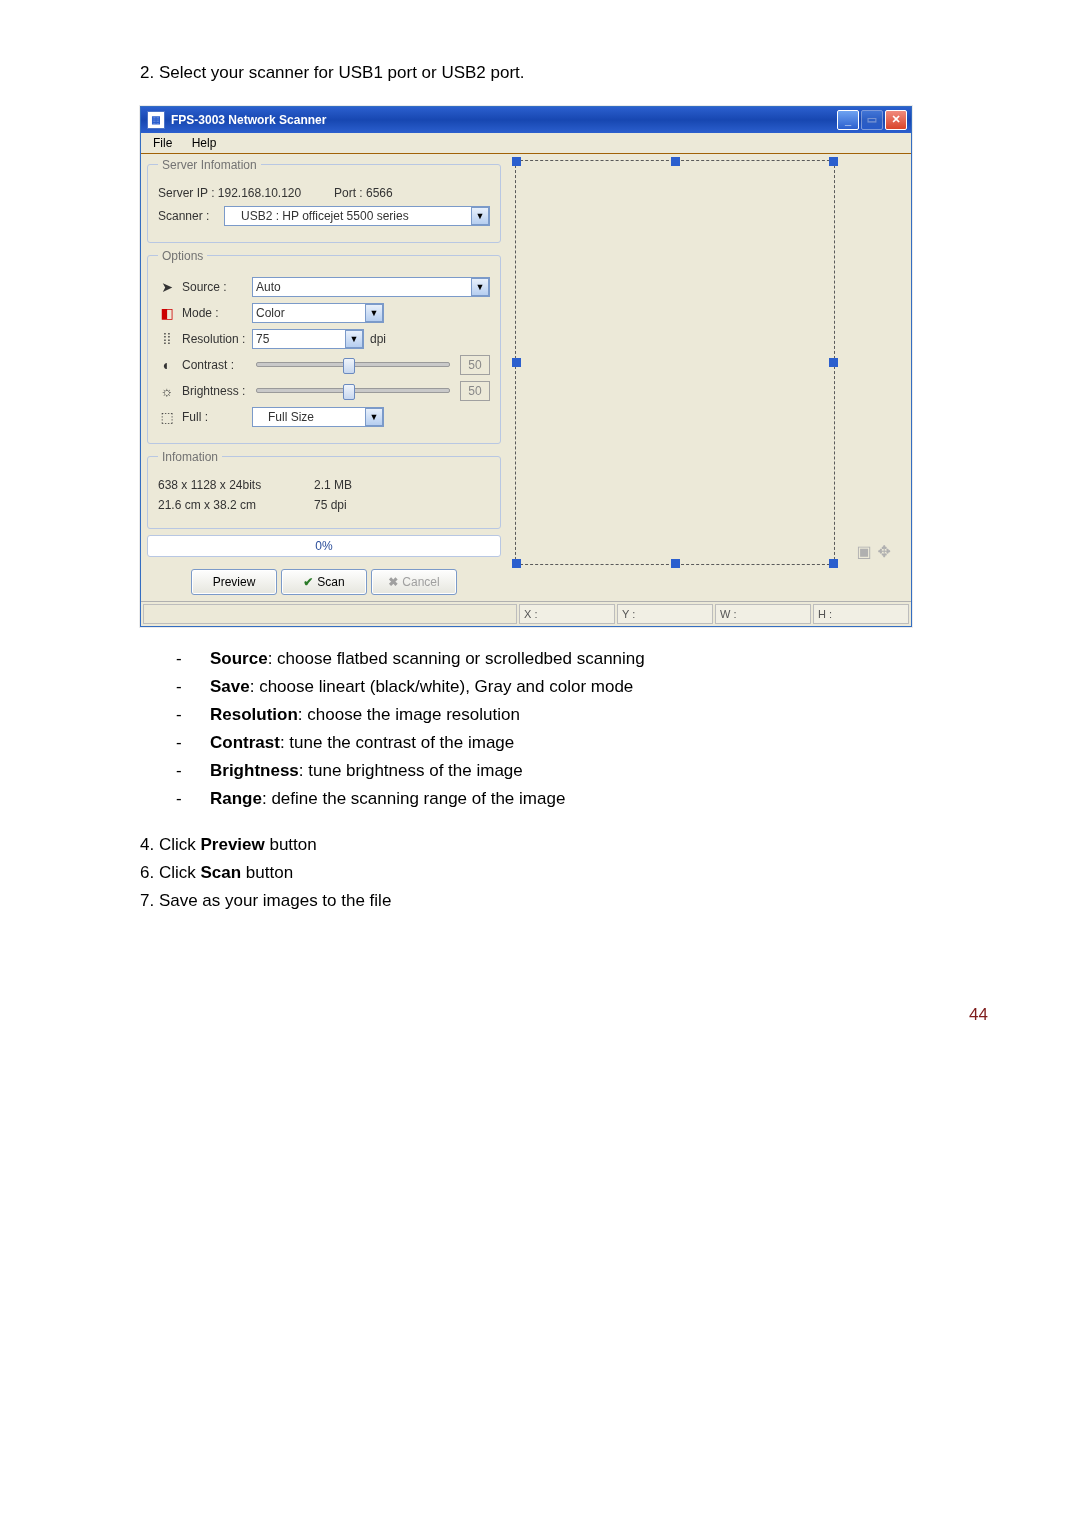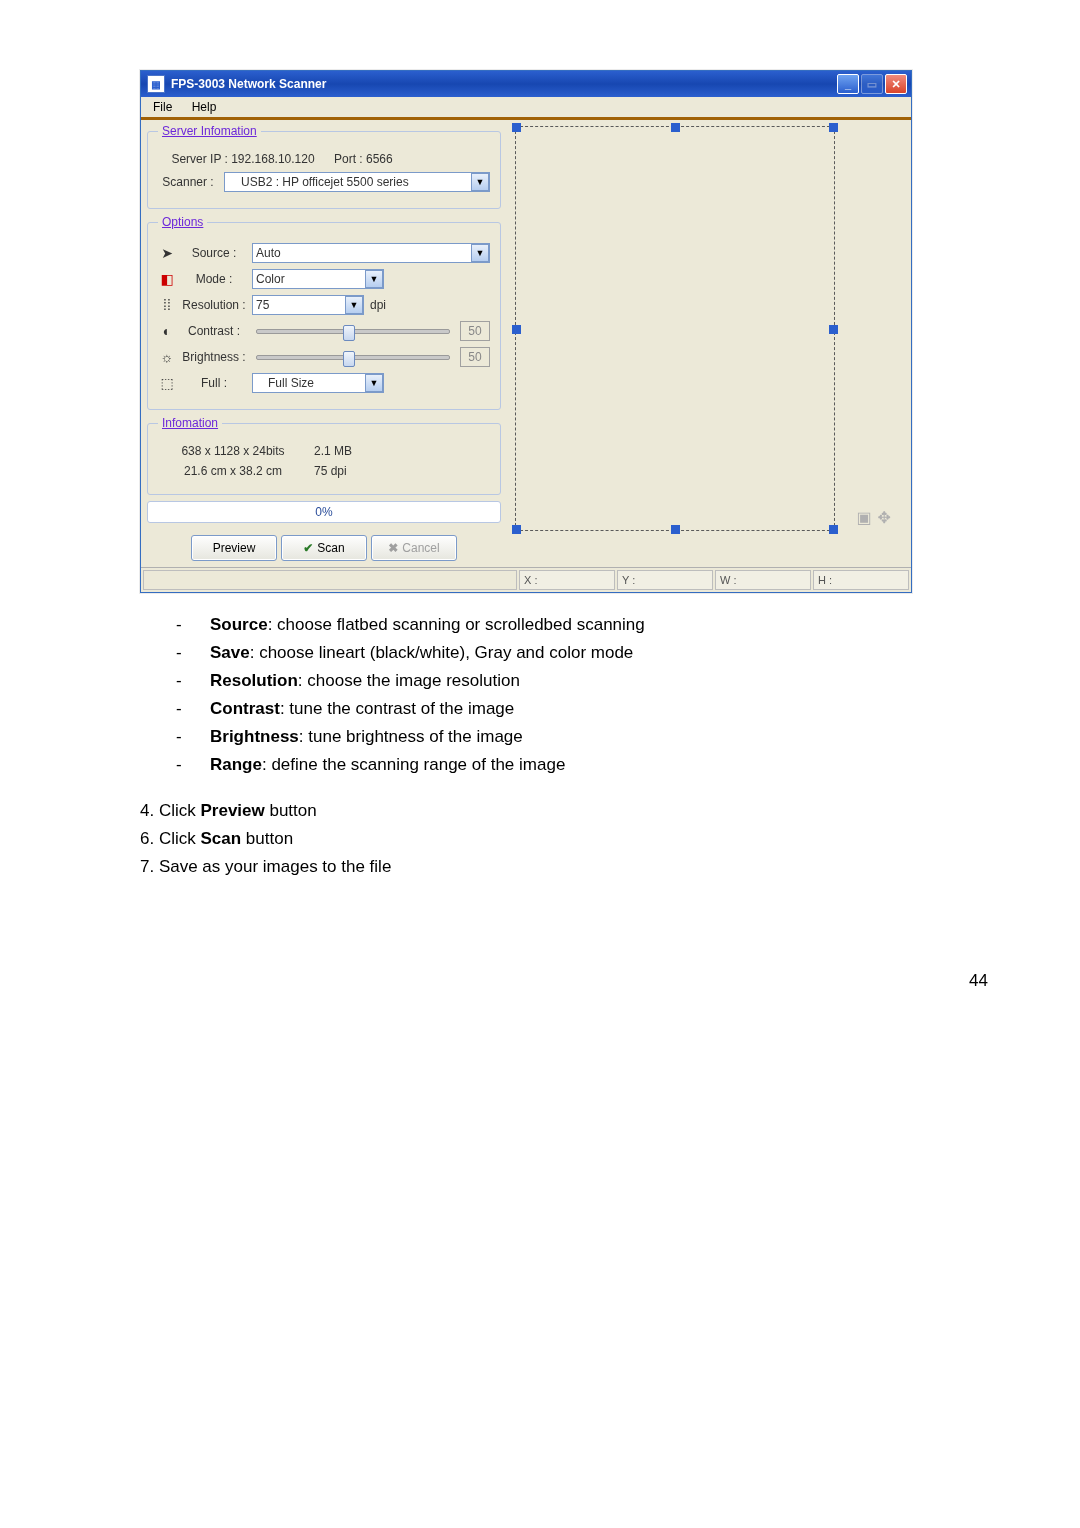--- a/index.html
+++ b/index.html
@@ -63,21 +63,21 @@
     align-items: center;
     justify-content: center;
     font-size: 11px;
     font-weight: bold;
   }
   .tb-blue { background: linear-gradient(#6fa3f1,#2b5fce); color: #fff; }
   .tb-blue.disabled { opacity: 0.4; }
   .tb-red { background: linear-gradient(#f08b7e,#d9442a); color: #fff; }
   .menubar {
     background: #ece9d8;
-    border-bottom: 3px solid #a16207;
+    border-bottom: 1px solid #a16207;
     padding: 2px 4px;
   }
   .menubar span {
     display: inline-block;
     padding: 1px 8px;
     color: #000;
   }
   .client {
     display: flex;
     padding: 4px 6px 6px 6px;
@@ -90,34 +90,33 @@
     flex-direction: column;
     gap: 6px;
   }
   fieldset {
     border: 1px solid #b8c7e3;
     border-radius: 3px;
     margin: 0;
     padding: 8px 10px 10px 10px;
   }
   legend {
-    color: #6d28d9;
+    color: #737373;
     font-size: 12px;
     padding: 0 4px;
-    text-decoration: underline;
   }
   .row {
     display: flex;
     align-items: center;
     gap: 6px;
     margin: 6px 0;
     font-size: 12px;
     color: #333;
   }
-  .lbl { display: inline-block; text-align: center; }
+  .lbl { display: inline-block; }
   .win-select {
     display: flex;
     align-items: center;
     background: #fff;
     border: 1px solid #7b9ac9;
     height: 18px;
     font-size: 12px;
     justify-content: space-between;
   }
   .dd-btn {
@@ -269,30 +268,31 @@
     align-items: center;
   }
   
   .text-list { margin: 4px 0 18px 0; font-size: 17px; line-height: 1.65; }
   .sub { margin-left: 36px; display: flex; }
   .sub .dash { width: 34px; flex-shrink:0; color:#000; }
   .pagefoot {
     text-align: right;
     margin-top: 90px;
     font-size: 17px;
-    color: #000000;
+    color: #7f1d1d;
     padding-right: 2px;
   }
   b { font-weight: bold; }
 </style>
 </head>
 <body>
 
 <div class="page">
 
+  <div class="instr">2.   Select your scanner for USB1 port or USB2 port.</div>
 
   <div class="window">
     <div class="titlebar">
       <span class="app-icon">▦</span>
       <span>FPS-3003 Network Scanner</span>
       <div class="tb-right">
         <div class="tb-btn tb-blue">_</div>
         <div class="tb-btn tb-blue disabled">▭</div>
         <div class="tb-btn tb-red">✕</div>
       </div>

